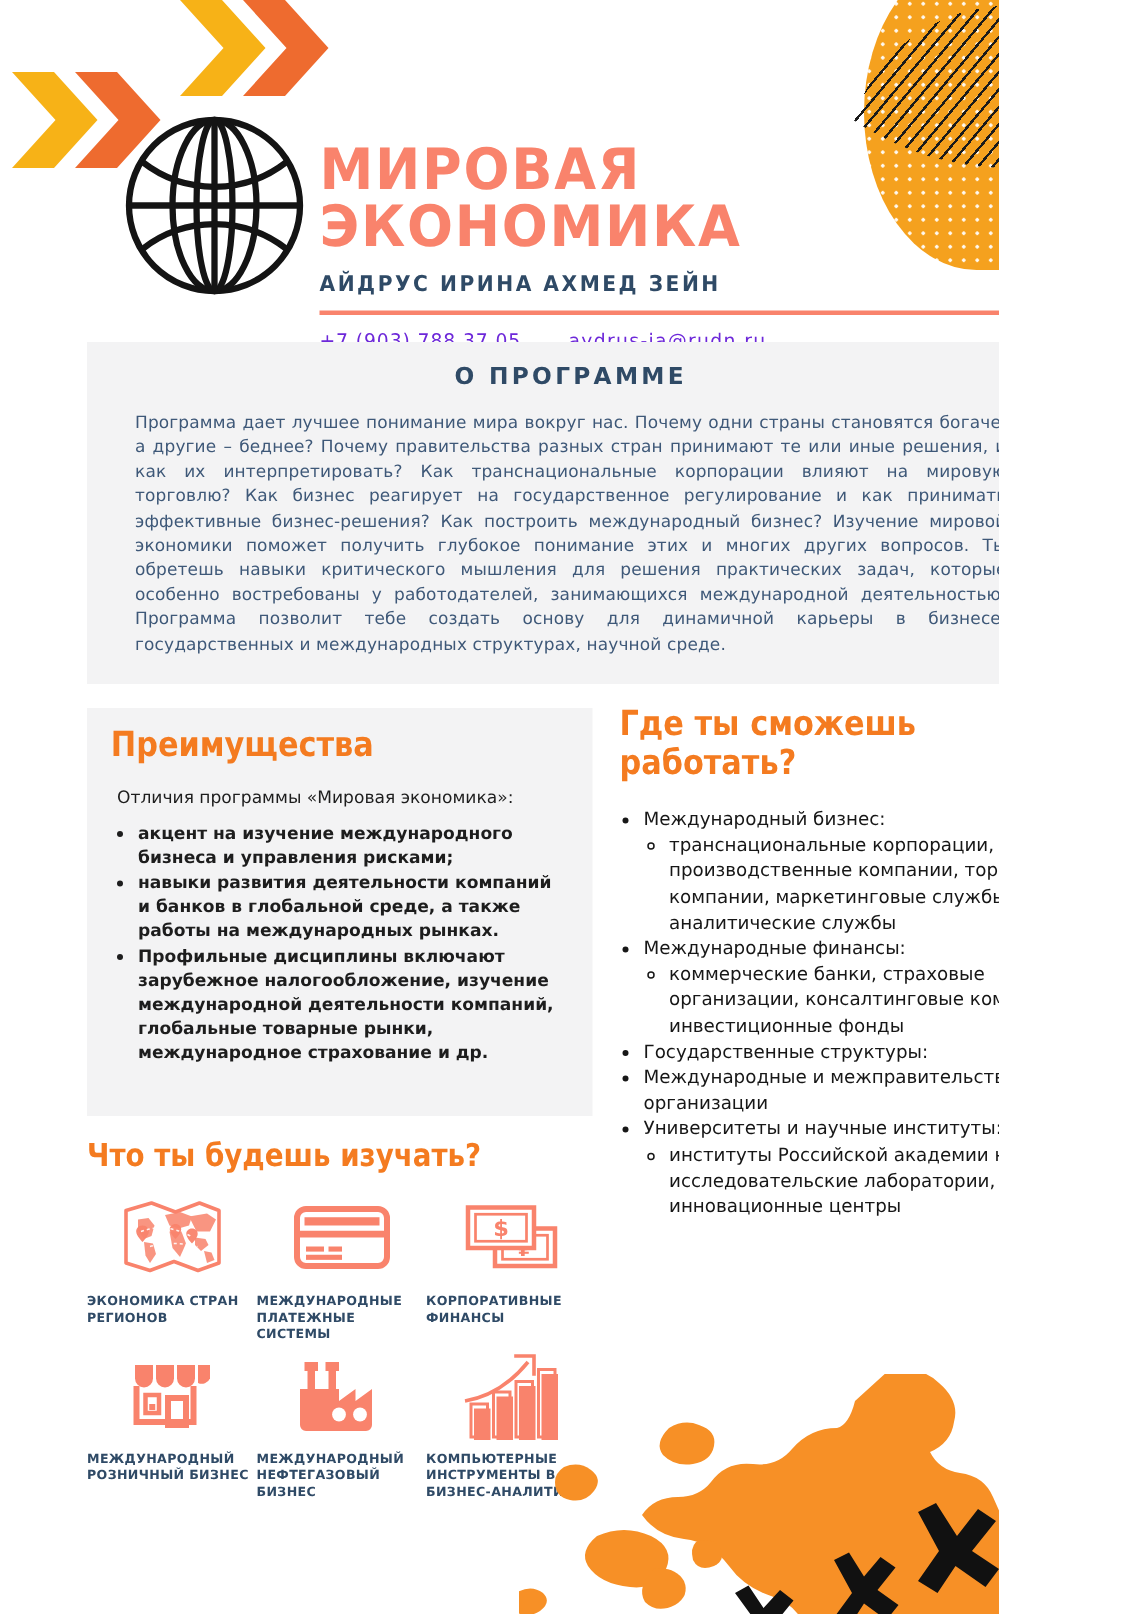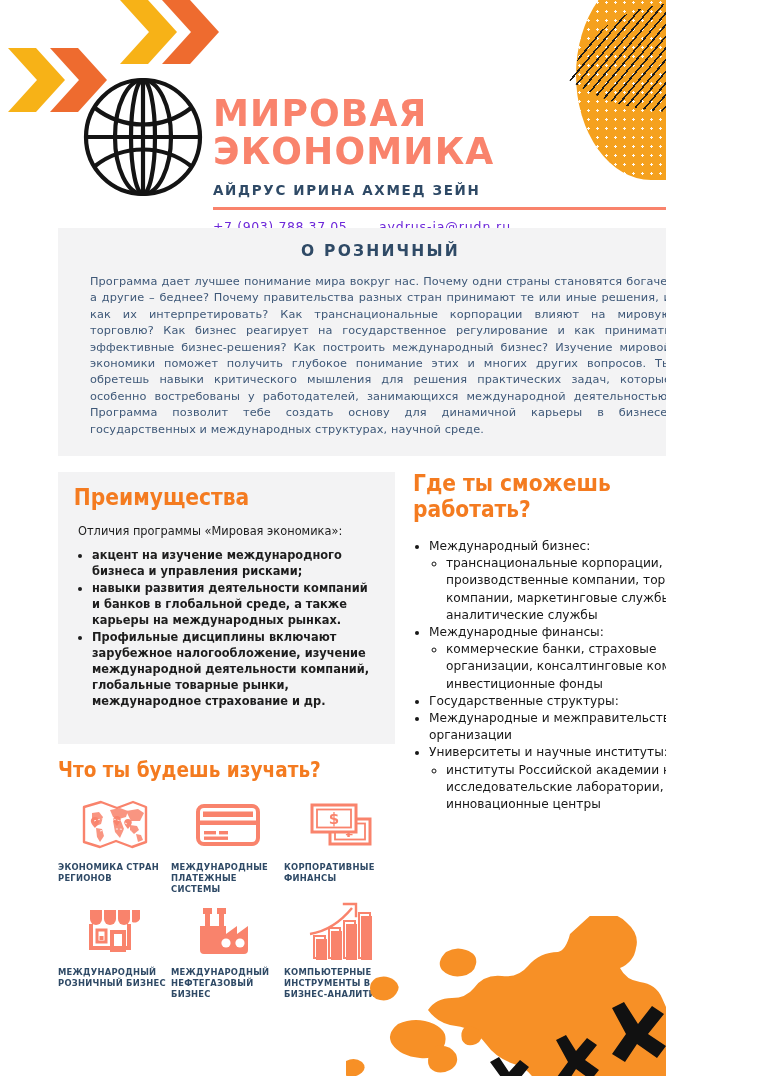--- a/index.html
+++ b/index.html
@@ -169,30 +169,30 @@
     <h1 class="main-title">МИРОВАЯ ЭКОНОМИКА</h1>
     <div class="sub-title">АЙДРУС ИРИНА АХМЕД ЗЕЙН</div>
     <div class="rule"></div>
     <div class="contact">
       <span class="phone">+7 (903) 788 37 05</span>
       <span class="mail">aydrus-ia@rudn.ru</span>
     </div>
   </div>
 
   <div class="about">
-    <h2>О РОЗНИЧНЫЙ</h2>
+    <h2>О ПРОГРАММЕ</h2>
     <p>Программа дает лучшее понимание мира вокруг нас. Почему одни страны становятся богаче, а другие – беднее? Почему правительства разных стран принимают те или иные решения, и как их интерпретировать? Как транснациональные корпорации влияют на мировую торговлю? Как бизнес реагирует на государственное регулирование и как принимать эффективные бизнес-решения? Как построить международный бизнес? Изучение мировой экономики поможет получить глубокое понимание этих и многих других вопросов. Ты обретешь навыки критического мышления для решения практических задач, которые особенно востребованы у работодателей, занимающихся международной деятельностью. Программа позволит тебе создать основу для динамичной карьеры в бизнесе, государственных и международных структурах, научной среде.</p>
   </div>
 
   <div class="adv">
     <div class="h-orange">Преимущества</div>
     <div class="lead">Отличия программы «Мировая экономика»:</div>
     <ul>
       <li>акцент на изучение международного бизнеса и управления рисками;</li>
-      <li>навыки развития деятельности компаний и банков в глобальной среде, а также  карьеры на международных рынках.</li>
+      <li>навыки развития деятельности компаний и банков в глобальной среде, а также  работы на международных рынках.</li>
       <li>Профильные дисциплины включают зарубежное налогообложение, изучение международной деятельности компаний, глобальные товарные рынки, международное страхование и др.</li>
     </ul>
   </div>
 
   <div class="work">
     <div class="h-orange">Где ты сможешь работать?</div>
     <ul>
       <li>
         <span>Международный бизнес:</span>
         <ul>

